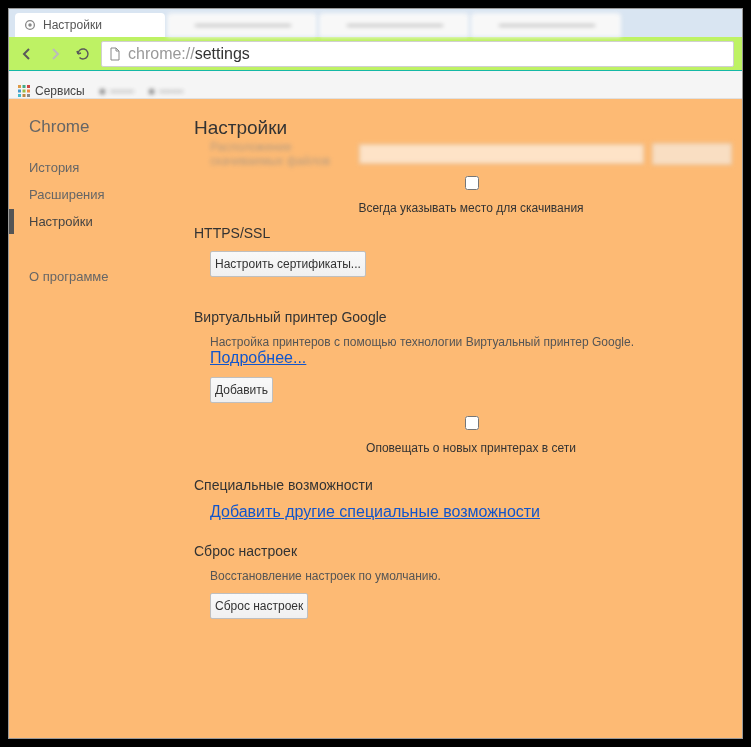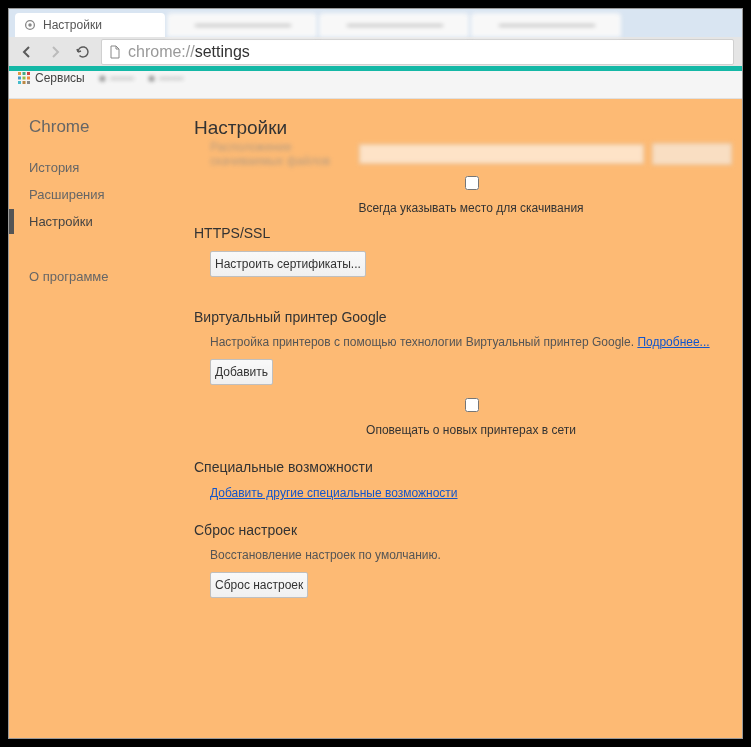--- a/index.html
+++ b/index.html
@@ -43,22 +43,22 @@
     padding: 0 8px;
     font-size: 12px;
     color: #555;
     filter: blur(2px);
   }
   .tab.active { background: #fff; filter: none; }
   .tab .favicon { width: 14px; height: 14px; }
   .tab .title { flex: 1; overflow: hidden; white-space: nowrap; text-overflow: ellipsis; }
   .toolbar {
     height: 34px;
-    background: #e5e5e5;
-    border-bottom: 5px solid #14b8a6;
+    background: #bef264;
+    border-bottom: 1px solid #14b8a6;
     display: flex;
     align-items: center;
     padding: 0 8px;
     gap: 8px;
   }
   .nav-btn {
     width: 20px; height: 20px;
     color: #5a5a5a;
     display: flex; align-items: center; justify-content: center;
     cursor: pointer;
@@ -76,21 +76,21 @@
     gap: 6px;
   }
   .omnibox .page-icon { width: 14px; height: 14px; color: #888; }
   .omnibox .url-text { font-size: 16px; color: #999; }
   .omnibox .url-text .path { color: #333; }
   .bookmark-bar {
     height: 28px;
     background: #f5f5f5;
     border-bottom: 1px solid #e0e0e0;
     display: flex;
-    align-items: flex-start;
+    align-items: flex-end;
     padding: 0 8px;
     gap: 14px;
     font-size: 12px;
     color: #444;
   }
   .apps-icon { width: 14px; height: 14px; }
   .bm-item { display:flex; align-items:center; gap:4px; filter: blur(2px); opacity:0.8; }
   .bm-item.first { filter:none; opacity:1; }
   .content {
     flex: 1;
@@ -180,21 +180,21 @@
     display: inline-block;
     padding: 5px 4px;
     background: linear-gradient(#f9f9f9, #f0f0f0);
     border: 1px solid #bfbfbf;
     border-radius: 2px;
     font-size: 12px;
     color: #333;
     cursor: pointer;
     margin-bottom: 10px;
   }
-  a.link { color: #1155cc; text-decoration: underline; font-size: 12px; cursor: pointer; }
+  a.link { color: #1155cc; text-decoration: underline; font-size: 16px; cursor: pointer; }
   .hide-advanced {
     color: #1155cc;
     font-size: 12px;
     cursor: pointer;
     display: inline-block;
     border: 1px dotted #1155cc;
     padding: 1px 2px;
     margin-top: 4px;
   }
 </style>

